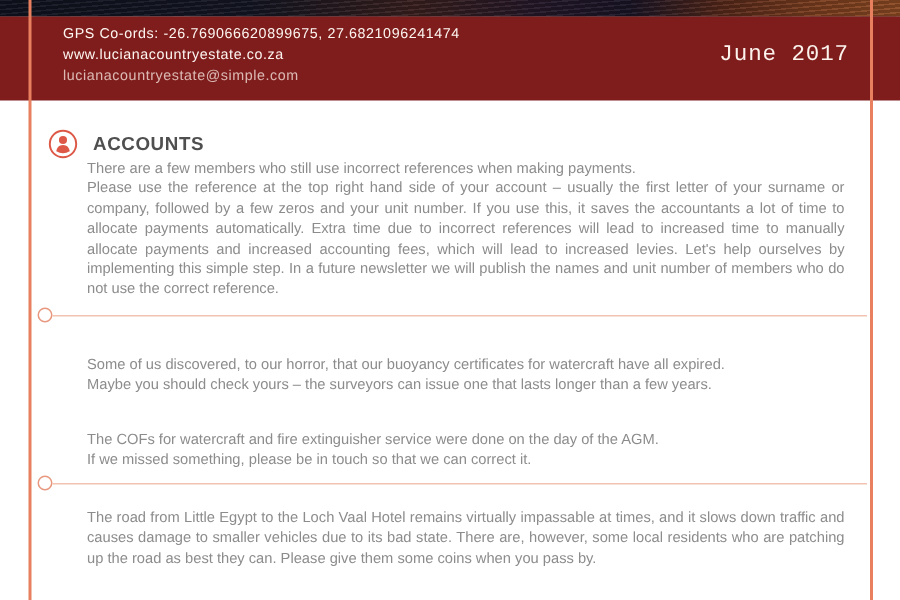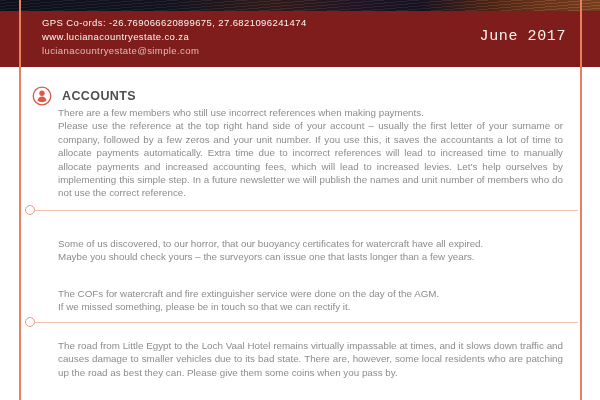--- a/index.html
+++ b/index.html
@@ -83,21 +83,21 @@
 Please use the reference at the top right hand side of your account – usually the first letter of your surname or company, followed by a few zeros and your unit number. If you use this, it saves the accountants a lot of time to allocate payments automatically. Extra time due to incorrect references will lead to increased time to manually allocate payments and increased accounting fees, which will lead to increased levies. Let's help ourselves by implementing this simple step. In a future newsletter we will publish the names and unit number of members who do not use the correct reference.</div>
 
   <div class="divider" style="top:205px">
     <span class="divider-circle"></span>
     <span class="divider-line"></span>
   </div>
 
   <div class="para" style="top:237px">Some of us discovered, to our horror, that our buoyancy certificates for watercraft have all expired.
 Maybe you should check yours – the surveyors can issue one that lasts longer than a few years.</div>
   <div class="para" style="top:287px">The COFs for watercraft and fire extinguisher service were done on the day of the AGM.
-If we missed something, please be in touch so that we can rectify it.</div>
+If we missed something, please be in touch so that we can correct it.</div>
 
   <div class="divider" style="top:317px">
     <span class="divider-circle"></span>
     <span class="divider-line"></span>
   </div>
 
   <div class="para justify" style="top:339px">The road from Little Egypt to the Loch Vaal Hotel remains virtually impassable at times, and it slows down traffic and causes damage to smaller vehicles due to its bad state. There are, however, some local residents who are patching up the road as best they can. Please give them some coins when you pass by.</div>
 
   <div class="v-line left"></div>
   <div class="v-line right"></div>

